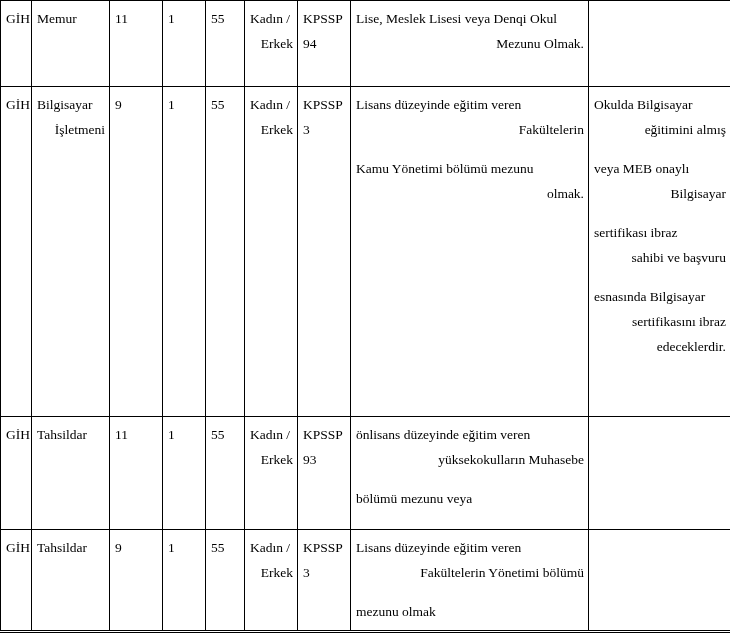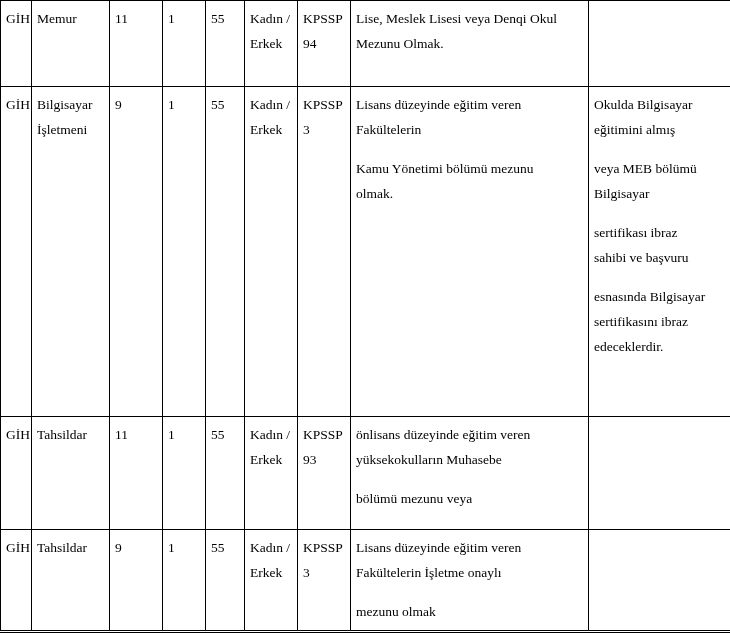--- a/index.html
+++ b/index.html
@@ -44,20 +44,21 @@
   col.c5 { width: 53px; }
   col.c6 { width: 53px; }
   col.c7 { width: 238px; }
   col.c8 { width: 142px; }
 
   .cell-line {
     display: block;
   }
   .cell-line + .cell-line {
     margin-top: 0px;
+    text-align: right;
   }
   .para {
     display: block;
     margin: 0;
   }
   .para + .para {
     margin-top: 14px;
   }
   
   tr.row-memur td { height: 74px; }
@@ -158,21 +159,21 @@
             <span class="cell-line">Kamu Yönetimi bölümü mezunu</span>
             <span class="cell-line">olmak.</span>
           </span>
         </td>
         <td>
           <span class="para">
             <span class="cell-line">Okulda Bilgisayar</span>
             <span class="cell-line">eğitimini almış</span>
           </span>
           <span class="para">
-            <span class="cell-line">veya MEB bölümü</span>
+            <span class="cell-line">veya MEB onaylı</span>
             <span class="cell-line">Bilgisayar</span>
           </span>
           <span class="para">
             <span class="cell-line">sertifikası ibraz</span>
             <span class="cell-line">sahibi ve başvuru</span>
           </span>
           <span class="para">
             <span class="cell-line">esnasında Bilgisayar</span>
             <span class="cell-line">sertifikasını ibraz</span>
             <span class="cell-line">edeceklerdir.</span>
@@ -234,21 +235,21 @@
         <td>
           <span class="cell-line">Kadın /</span>
           <span class="cell-line">Erkek</span>
         </td>
         <td>
           <span class="cell-line">KPSSP3</span>
         </td>
         <td>
           <span class="para">
             <span class="cell-line">Lisans düzeyinde eğitim veren</span>
-            <span class="cell-line">Fakültelerin İşletme onaylı</span>
+            <span class="cell-line">Fakültelerin Yönetimi bölümü</span>
           </span>
           <span class="para">
             <span class="cell-line">mezunu olmak</span>
           </span>
         </td>
         <td></td>
       </tr>
 
     </tbody>
   </table>

